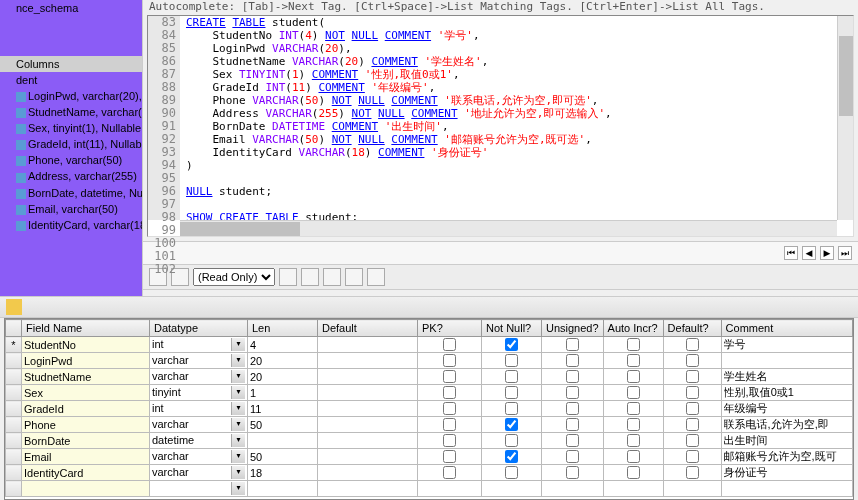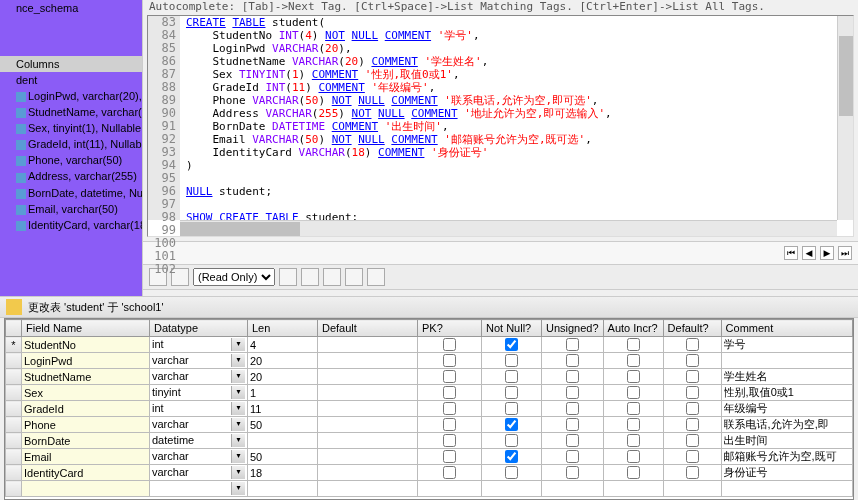--- a/index.html
+++ b/index.html
@@ -134,21 +134,20 @@
     <span class="tbtn"></span>
     <span class="tbtn"></span>
     <span class="tbtn"></span>
     <span class="tbtn"></span>
     <span class="tbtn"></span>
   </div>
 </div>
 
 <div class="title-bar">
   <span class="ico2"></span>
-  <span>更改表 'student' 于 'school1'</span>
 </div>
 
 <div class="grid-wrap">
   <table class="grid">
     <thead>
         <tr>
       <th class="rowhdr"></th>
       <th class="col-field">Field Name</th>
       <th class="col-dt">Datatype</th>
       <th class="col-len">Len</th>

